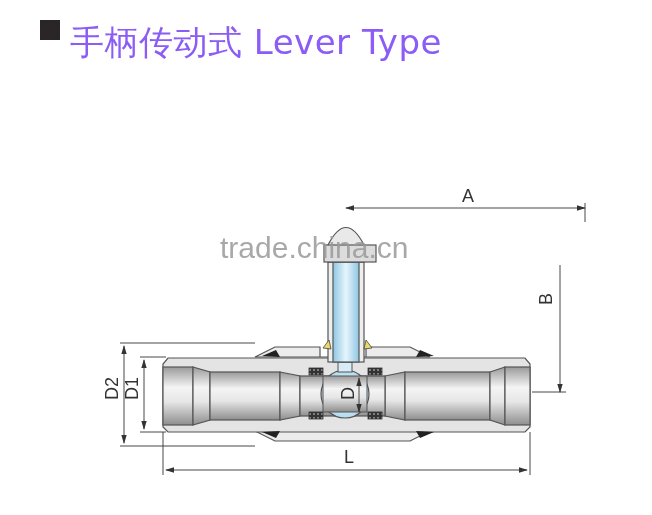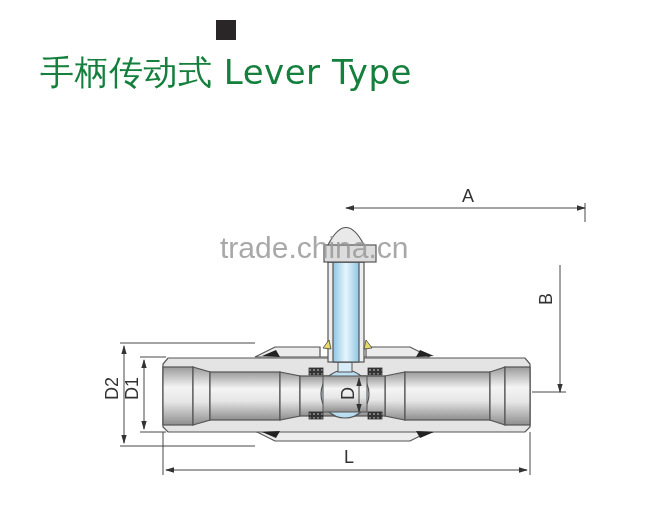--- a/index.html
+++ b/index.html
@@ -1,17 +1,17 @@
 <!DOCTYPE html>
 <html><head>
 <meta charset="utf-8">
 <style>
   html, body { margin:0; padding:0; background:#ffffff; }
   body { width:652px; height:515px; position:relative; overflow:hidden; font-family:"Liberation Sans", sans-serif; }
-  .title { position:absolute; left:40px; top:20px; display:flex; align-items:center; gap:10px; color:#15803d;flex-direction:column; }
+  .title { position:absolute; left:40px; top:20px; display:flex; gap:10px; color:#8b5cf6; }
   .title .bullet { width:20px; height:20px; background:#2a2526; display:inline-block; }
   .title .text { font-size:34px; font-family:"DejaVu Sans", sans-serif; letter-spacing:0.5px; }
   svg.diagram { position:absolute; left:0; top:0; }
   .dimlabel { font-family:"Liberation Sans", sans-serif; font-size:18px; fill:#333; }
   .wm { font-family:"Liberation Sans", sans-serif; font-size:30px; fill:#9a9a9a; opacity:0.85; }
 </style>
 </head>
 <body>
 
 <div class="title">

